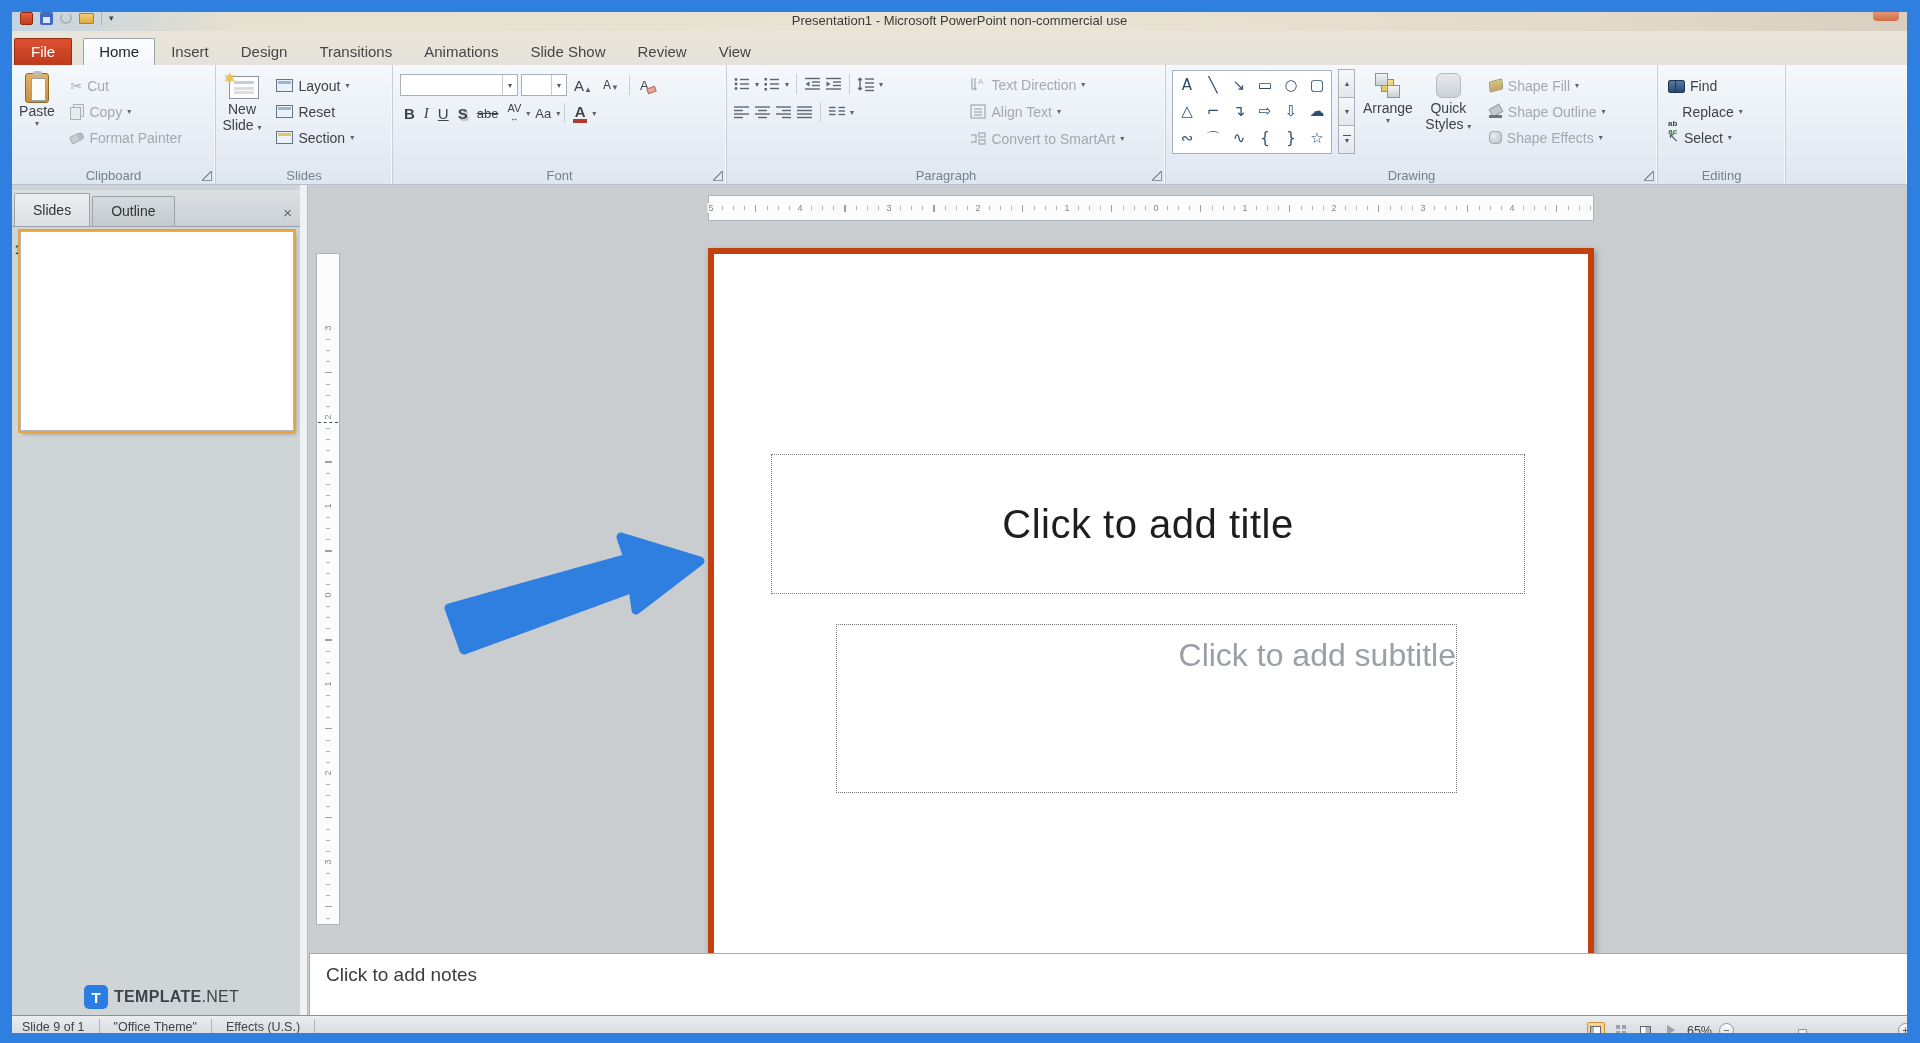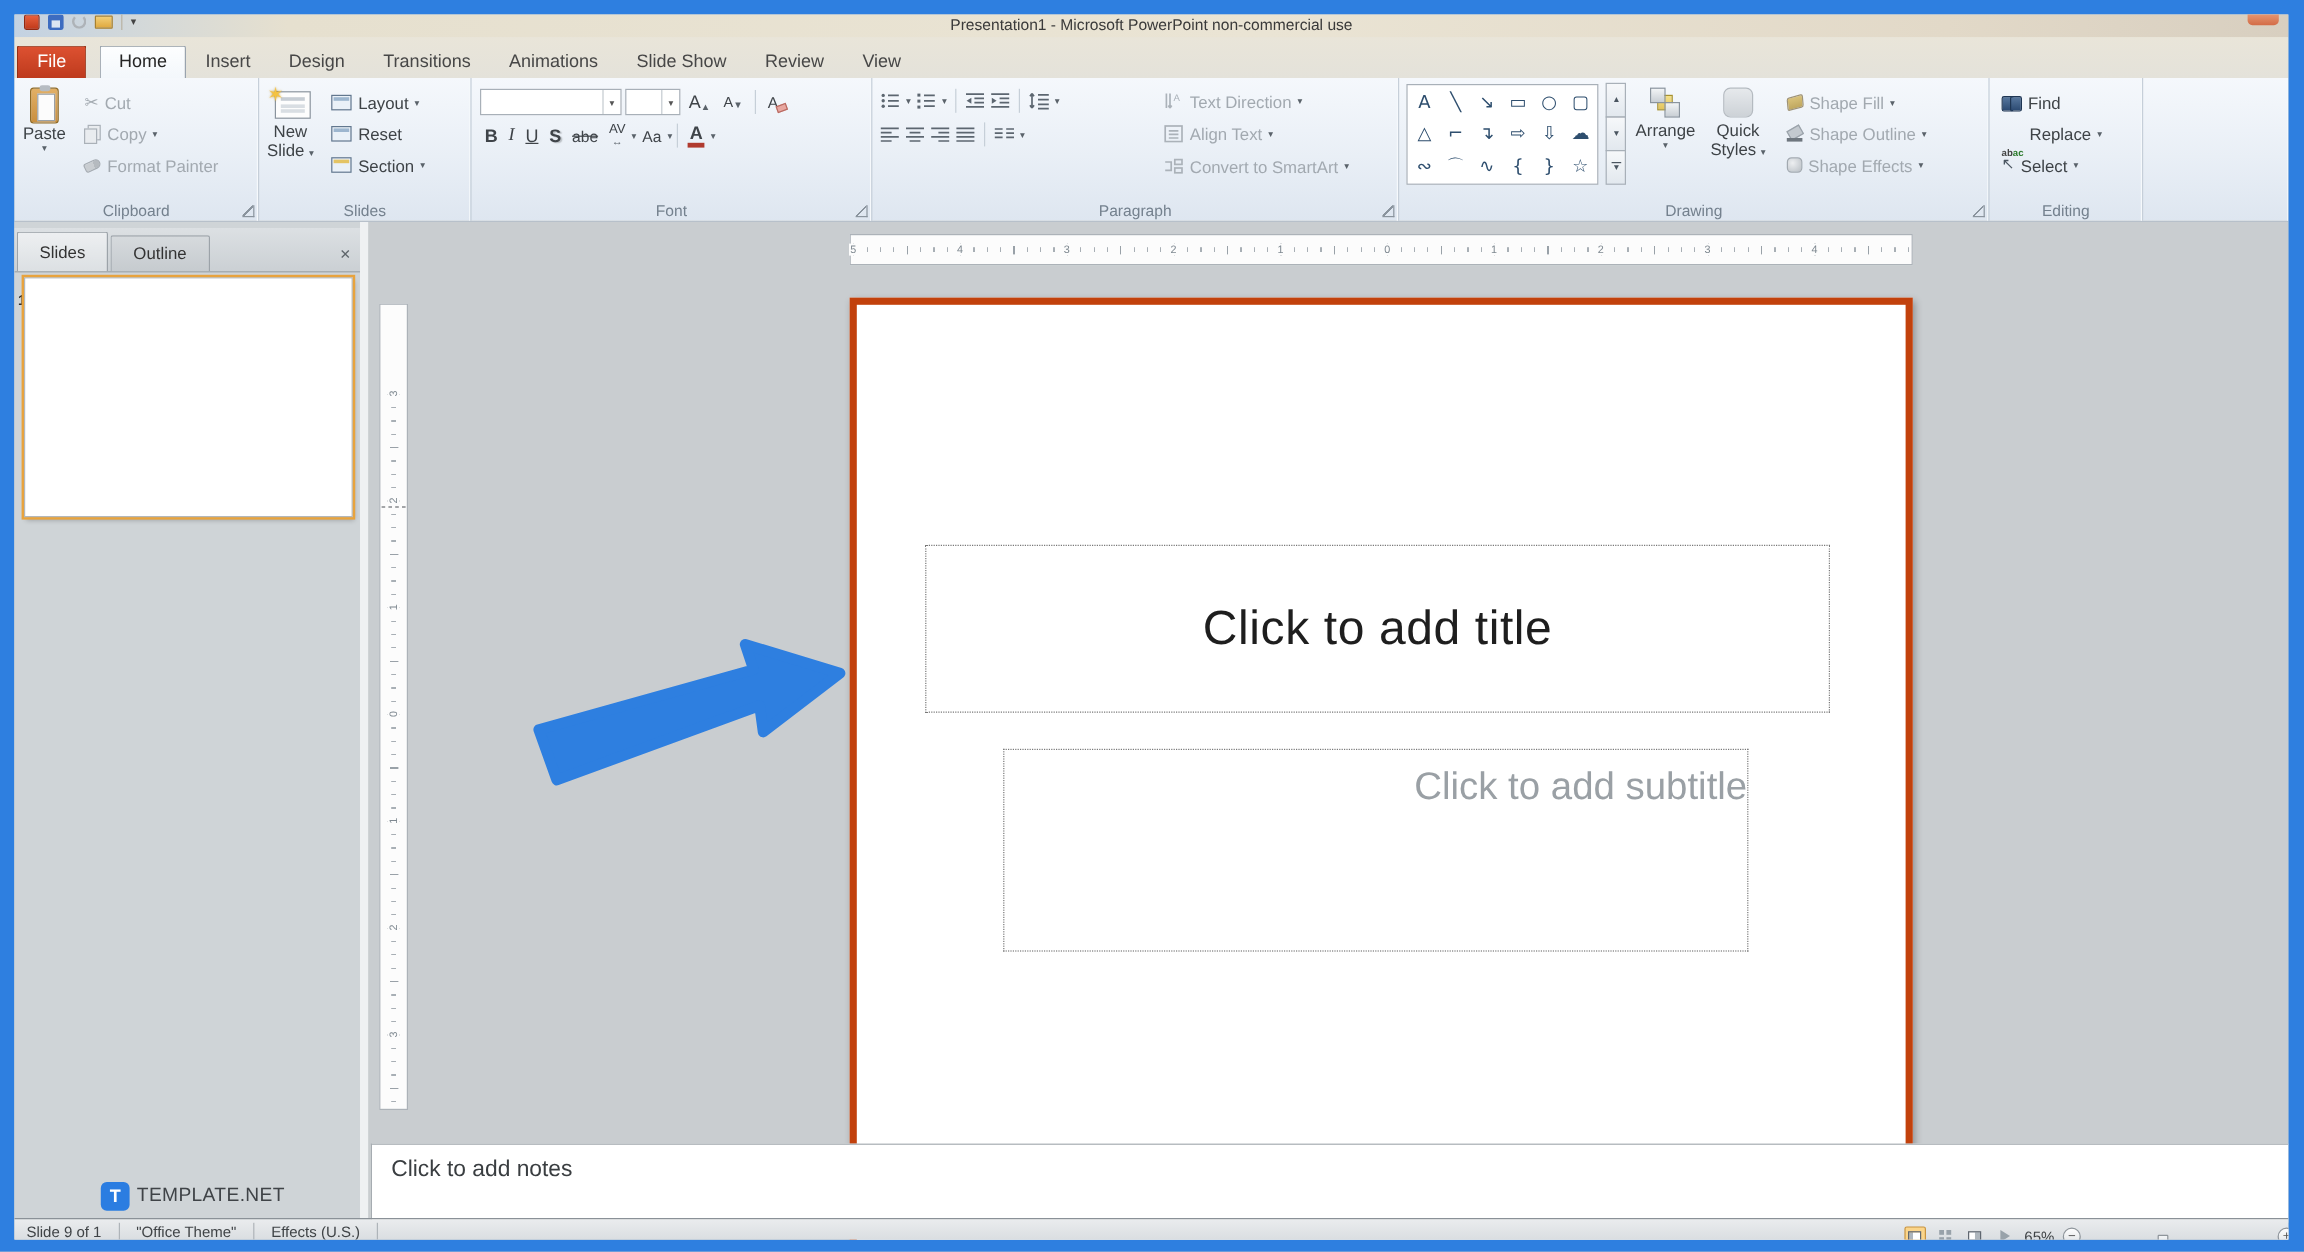--- a/index.html
+++ b/index.html
@@ -96,21 +96,21 @@
   .outline-ico { width:14px; height:12px; position:relative; }
   .outline-ico:before { content:""; position:absolute; left:1px; top:0; width:10px; height:7px; background:#C3C9CF; border:1px solid #9AA2AA; transform:rotate(-30deg); }
   .outline-ico:after { content:""; position:absolute; left:0; bottom:0; width:13px; height:3px; background:#6E767E; }
   .effects-ico { width:13px; height:13px; background:radial-gradient(circle at 35% 35%,#EDEFF1,#B9BFC5); border:1px solid #A2A9B0; border-radius:4px; }
 
   
   .g-editing { width:128px; }
   .binoc { width:17px; height:11px; position:relative; }
   .binoc:before,.binoc:after { content:""; position:absolute; top:0; width:8px; height:11px; background:linear-gradient(#57779E,#2C4A72); border:1px solid #1E3553; border-radius:2px; }
   .binoc:before{ left:0; } .binoc:after{ right:0; }
-  .replace-ico { display:inline-flex; flex-direction:row; line-height:1; font-size:8px; font-weight:bold;margin-top:32px; }
+  .replace-ico { display:inline-flex; flex-direction:column; line-height:1; font-size:8px; font-weight:bold;margin-top:32px; }
   .replace-ico .t1 { color:#444; } .replace-ico .t2 { color:#2C7A2C; }
   .select-ico { font-family:"DejaVu Sans",sans-serif; font-size:13px; color:#4A5560; }
 
   
   .workspace { position:absolute; left:0; top:173px; right:0; bottom:0; background:#C9CDD0; }
 
   
   .leftpanel { position:absolute; left:0; top:0; width:288px; height:830px; background:#CFD4D7; }
   .lp-tabs { position:absolute; left:0; top:5px; right:0; height:37px; display:flex; align-items:flex-end; border-bottom:1px solid #9CA3A9; background:linear-gradient(#DCE0E3,#CBD0D4); }
   .lp-tab { height:30px; line-height:29px; padding:0 18px; font-size:14px; color:#333; border:1px solid #9CA3A9; border-bottom:none; background:linear-gradient(#D6DADD,#C6CBCF); border-radius:2px 2px 0 0; margin-left:2px; }
@@ -151,21 +151,21 @@
   .arrow-svg { position:absolute; left:426px; top:345px; }
 
   
   .notes { position:absolute; left:297px; top:768px; right:0; height:66px; background:#FFF; border:1px solid #A6ACB1; border-right:none;
            font-size:19px; color:#3A3E41; padding:10px 0 0 16px; }
 
   
   .watermark { position:absolute; left:72px; top:800px; display:flex; align-items:center; gap:6px; }
   .wm-badge { width:24px; height:24px; background:#2B7DE1; border-radius:5px; color:#FFF; font-weight:bold; font-size:15px; display:flex; align-items:center; justify-content:center; }
   .wm-text { font-size:16px; color:#3F4347; letter-spacing:.3px; }
-  .wm-text b { font-weight:normal; }
+  .wm-text b { font-weight:bold; }
 
   
   .statusbar { position:absolute; left:0; top:830px; right:0; height:30px; background:linear-gradient(#EAECEE,#CFD4D8); border-top:1px solid #8A9197; }
   .sb-left { position:absolute; left:-4px; top:0; display:flex; align-items:center; height:22px; }
   .sb-item { font-size:12.5px; color:#3F4346; padding:0 14px; }
   .sb-sep { width:1px; height:16px; background:#AEB4B9; }
   .sb-right { position:absolute; right:-6px; top:0; display:flex; align-items:flex-end; height:22px; gap:7px; }
   .vbtn { width:18px; height:16px; border:1px solid transparent; display:flex; align-items:center; justify-content:center; }
   .vbtn.on { background:#FBD58A; border-color:#C89441; border-radius:2px; }
   .vb-normal { width:11px; height:9px; border:1px solid #5F6warm770; border:1px solid #5F6770; background:linear-gradient(90deg,#AEB6BD 3px,#FFF 3px); }

